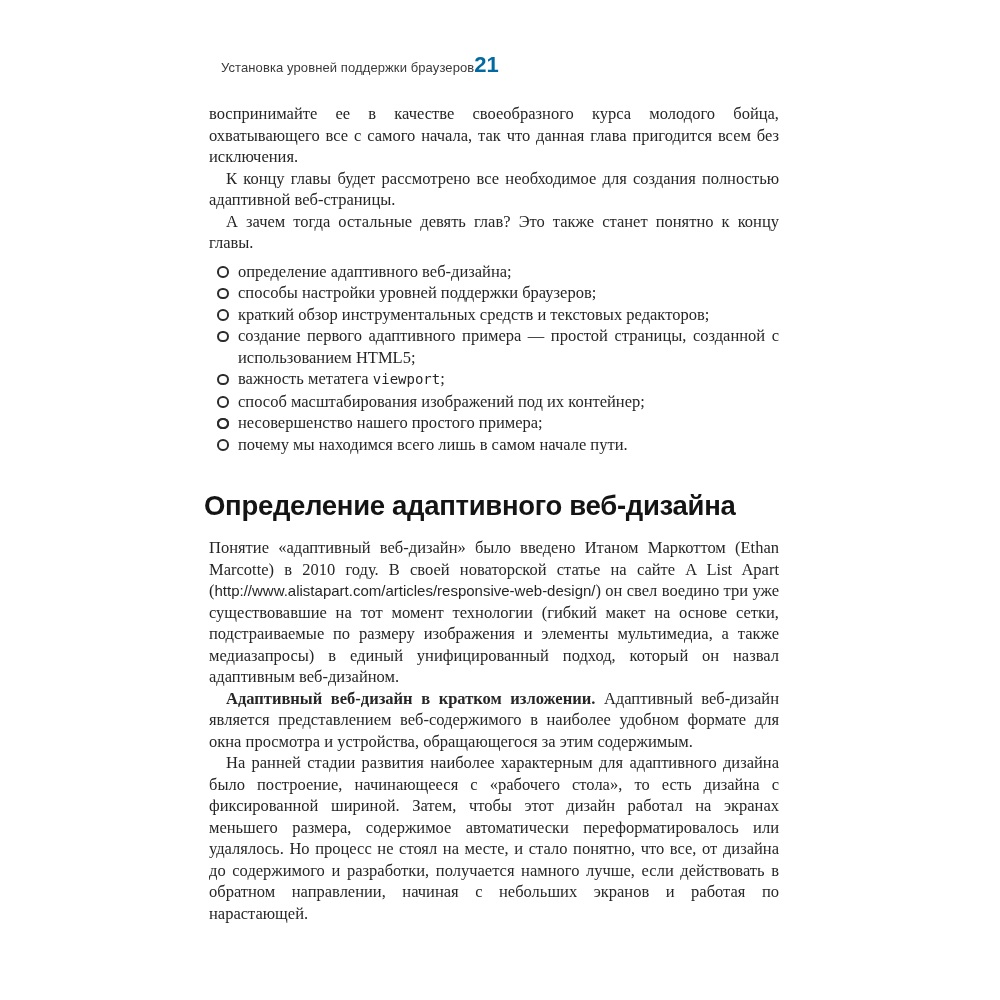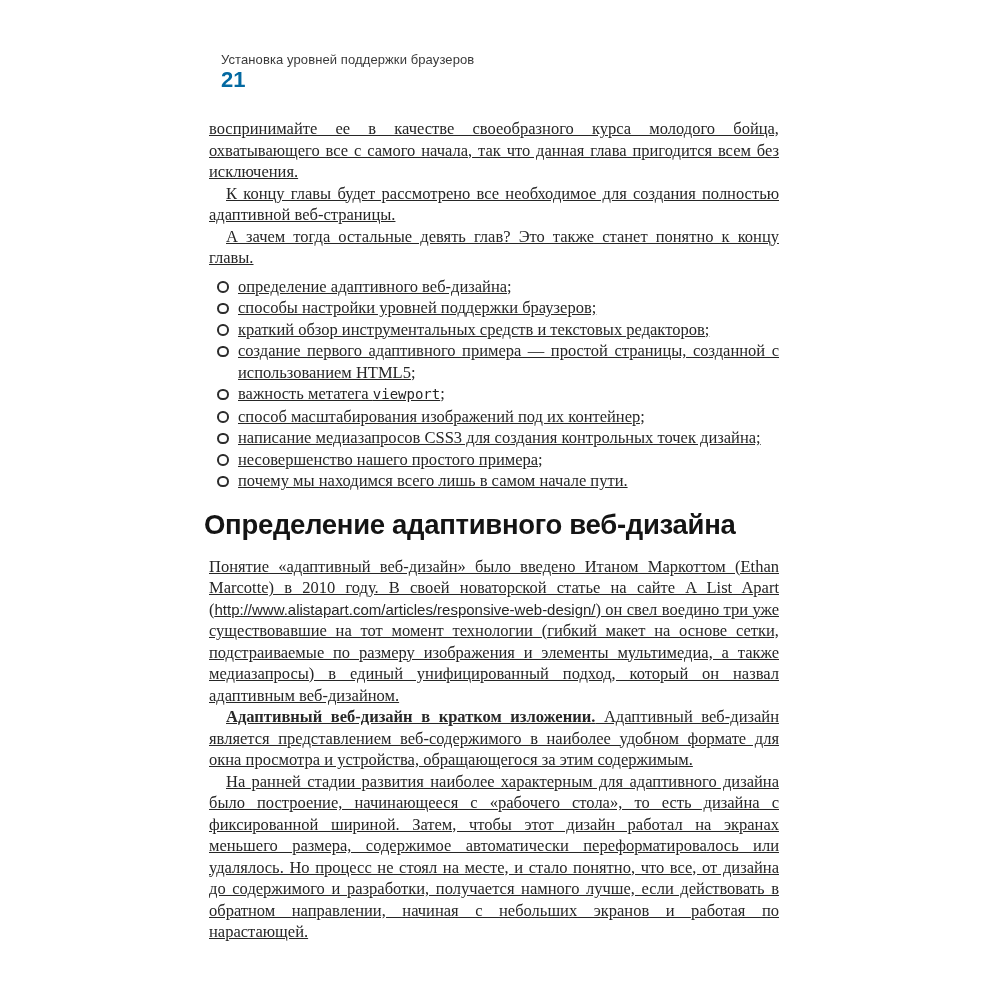--- a/index.html
+++ b/index.html
@@ -14,42 +14,40 @@
     position: absolute;
     left: 209px;
     top: 52px;
     width: 570px;
   }
   .running-head-row {
     display: flex;
     align-items: baseline;
     padding-left: 12px;
     margin-bottom: 25px;
-    flex-direction: column;
   }
   .rh {
     font-family: "Liberation Sans", sans-serif;
     font-size: 13px;
     color: #3a3a3a;
     letter-spacing: 0.1px;
   }
   .pn {
     font-family: "Liberation Sans", sans-serif;
     font-weight: bold;
     font-size: 22px;
     color: #0369a1;
   }
   .body-p, .bullets li {
     font-family: "Liberation Serif", "DejaVu Serif", serif;
     font-size: 16.5px;
     line-height: 21.5px;
     text-align: justify;
     color: #262626;
     margin: 0;
-    text-decoration: underline;
   }
   .indent { text-indent: 17px; }
   .bullets {
     list-style: none;
     margin: 7px 0 2px 0;
     padding: 0;
   }
   .bullets li {
     position: relative;
     padding-left: 29px;
@@ -72,21 +70,21 @@
     font-family: "Liberation Sans", sans-serif;
     font-size: 15px;
   }
   h1.section-heading {
     font-family: "Liberation Sans", sans-serif;
     font-weight: bold;
     font-size: 27.5px;
     line-height: 30px;
     color: #141414;
     letter-spacing: -0.3px;
-    margin: 18px 0 16px -5px;
+    margin: 36px 0 16px -5px;
   }
   b { font-weight: bold; }
 </style>
 </head>
 <body>
 
 <div class="page">
 
   <header class="running-head-row">
     <span class="rh">Установка уровней поддержки браузеров</span>
@@ -99,21 +97,21 @@
     <p class="body-p indent">К концу главы будет рассмотрено все необходимое для создания полностью адаптивной веб-страницы.</p>
     <p class="body-p indent">А зачем тогда остальные девять глав? Это также станет понятно к концу главы.</p>
 
     <ul class="bullets">
       <li><span class="ring"></span><span>определение адаптивного веб-дизайна;</span></li>
       <li><span class="ring"></span><span>способы настройки уровней поддержки браузеров;</span></li>
       <li><span class="ring"></span><span>краткий обзор инструментальных средств и текстовых редакторов;</span></li>
       <li><span class="ring"></span><span>создание первого адаптивного примера — простой страницы, созданной с использованием HTML5;</span></li>
       <li><span class="ring"></span><span>важность метатега </span><span class="mono">viewport</span><span>;</span></li>
       <li><span class="ring"></span><span>способ масштабирования изображений под их контейнер;</span></li>
-      <li><span class="ring"></span><span>написание медиазапросов CSS3 для создания контрольных точек дизайна;</span></li>
+      <li><span class="ring"></span></li>
       <li><span class="ring"></span><span>несовершенство нашего простого примера;</span></li>
       <li><span class="ring"></span><span>почему мы находимся всего лишь в самом начале пути.</span></li>
     </ul>
 
     <h1 class="section-heading">Определение адаптивного веб-дизайна</h1>
 
     <p class="body-p"><span>Понятие «адаптивный веб-дизайн» было введено Итаном Маркоттом (Ethan Marcotte) в 2010 году. В своей новаторской статье на сайте A List Apart (</span><span class="url">http://www.alistapart.com/articles/responsive-web-design/</span><span>) он свел воедино три уже существовавшие на тот момент технологии (гибкий макет на основе сетки, подстраиваемые по размеру изображения и элементы мультимедиа, а также медиазапросы) в единый унифицированный подход, который он назвал адаптивным веб-дизайном.</span></p>
 
     <p class="body-p indent"><b>Адаптивный веб-дизайн в кратком изложении.</b><span> Адаптивный веб-дизайн является представлением веб-содержимого в наиболее удобном формате для окна просмотра и устройства, обращающегося за этим содержимым.</span></p>
 

